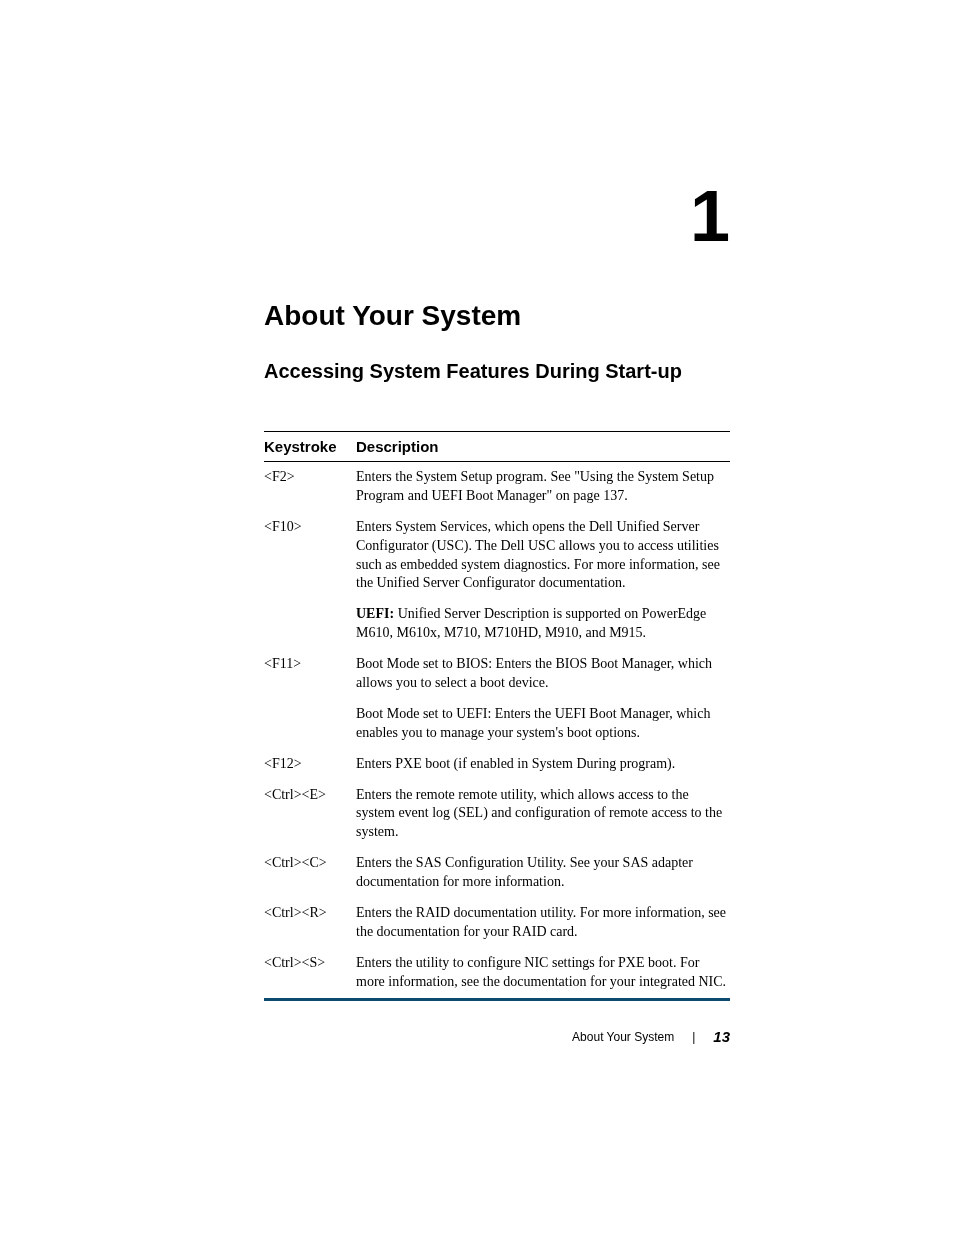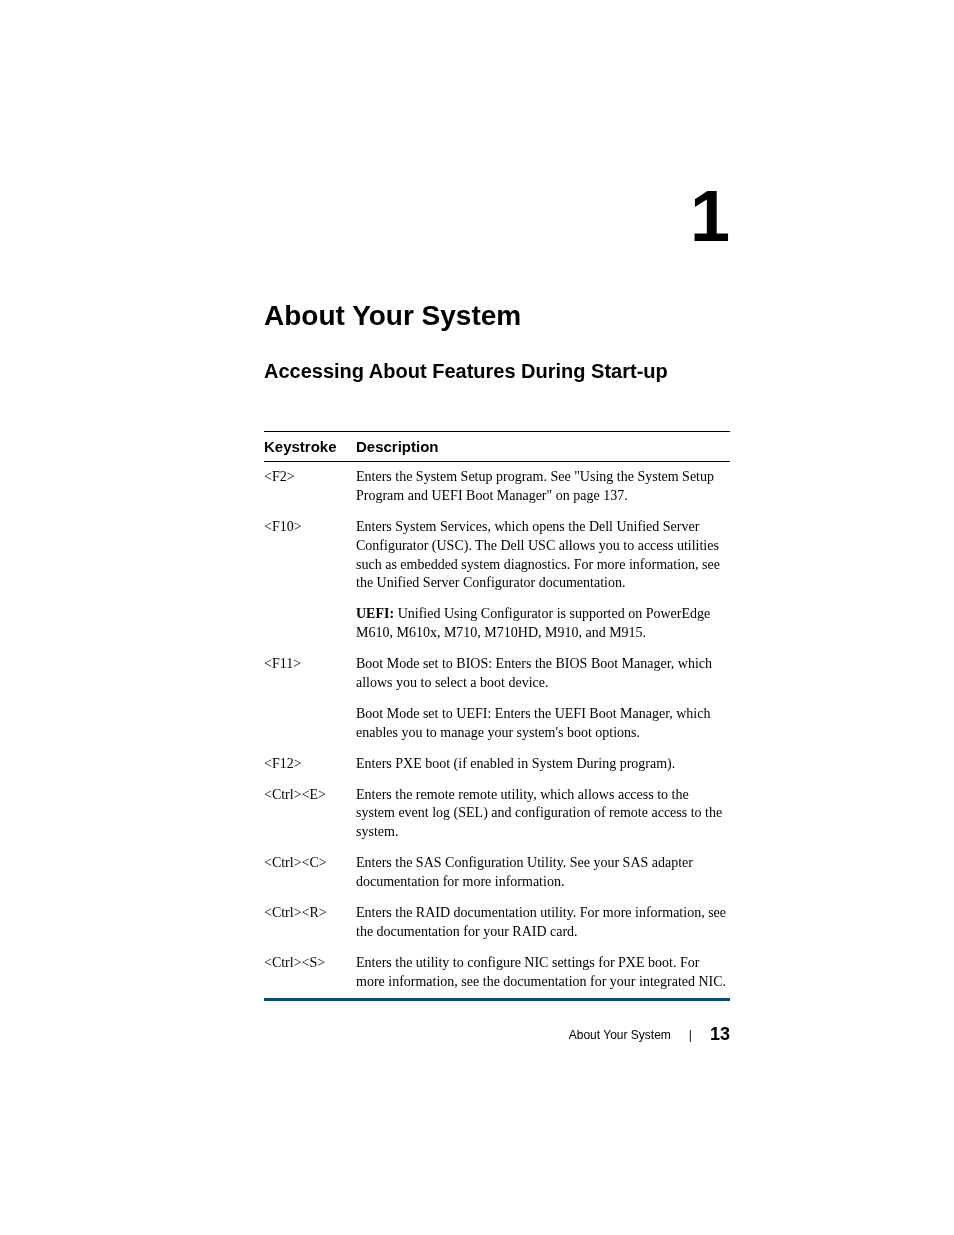--- a/index.html
+++ b/index.html
@@ -88,49 +88,50 @@
       font-size: 12px;
       display: flex;
       align-items: center;
       gap: 18px;
     }
     .footer .divider {
       color: #000;
     }
     .footer .page-num {
       font-weight: bold;
-      font-size: 18px;
+      font-size: 15px;
+      font-style: italic;
     }
   </style>
 </head>
 <body>
 
 <div class="page">
   <div class="chapter-number">1</div>
   <h1 class="chapter-title">About Your System</h1>
-  <h2 class="section-title">Accessing About Features During Start-up</h2>
+  <h2 class="section-title">Accessing System Features During Start-up</h2>
 
   <table class="keystroke-table">
     <thead>
       <tr>
         <th>Keystroke</th>
         <th>Description</th>
       </tr>
     </thead>
     <tbody>
       <tr>
         <td class="keystroke-cell">&lt;F2&gt;</td>
         <td>Enters the System Setup program. See "Using the System Setup Program and UEFI Boot Manager" on page 137.</td>
       </tr>
       <tr>
         <td class="keystroke-cell" rowspan="2">&lt;F10&gt;</td>
         <td>Enters System Services, which opens the Dell Unified Server Configurator (USC). The Dell USC allows you to access utilities such as embedded system diagnostics. For more information, see the Unified Server Configurator documentation.</td>
       </tr>
       <tr>
-        <td class="note-block"><span class="note-label">UEFI:</span><span> Unified Using Configurator is supported on PowerEdge M610, M610x, M710, M710HD, M910, and M915.</span></td>
+        <td class="note-block"><span class="note-label">UEFI:</span><span> Unified Server Description is supported on PowerEdge M610, M610x, M710, M710HD, M910, and M915.</span></td>
       </tr>
       <tr>
         <td class="keystroke-cell" rowspan="2">&lt;F11&gt;</td>
         <td>Boot Mode set to BIOS: Enters the BIOS Boot Manager, which allows you to select a boot device.</td>
       </tr>
       <tr>
         <td>Boot Mode set to UEFI: Enters the UEFI Boot Manager, which enables you to manage your system's boot options.</td>
       </tr>
       <tr>
         <td class="keystroke-cell">&lt;F12&gt;</td>

